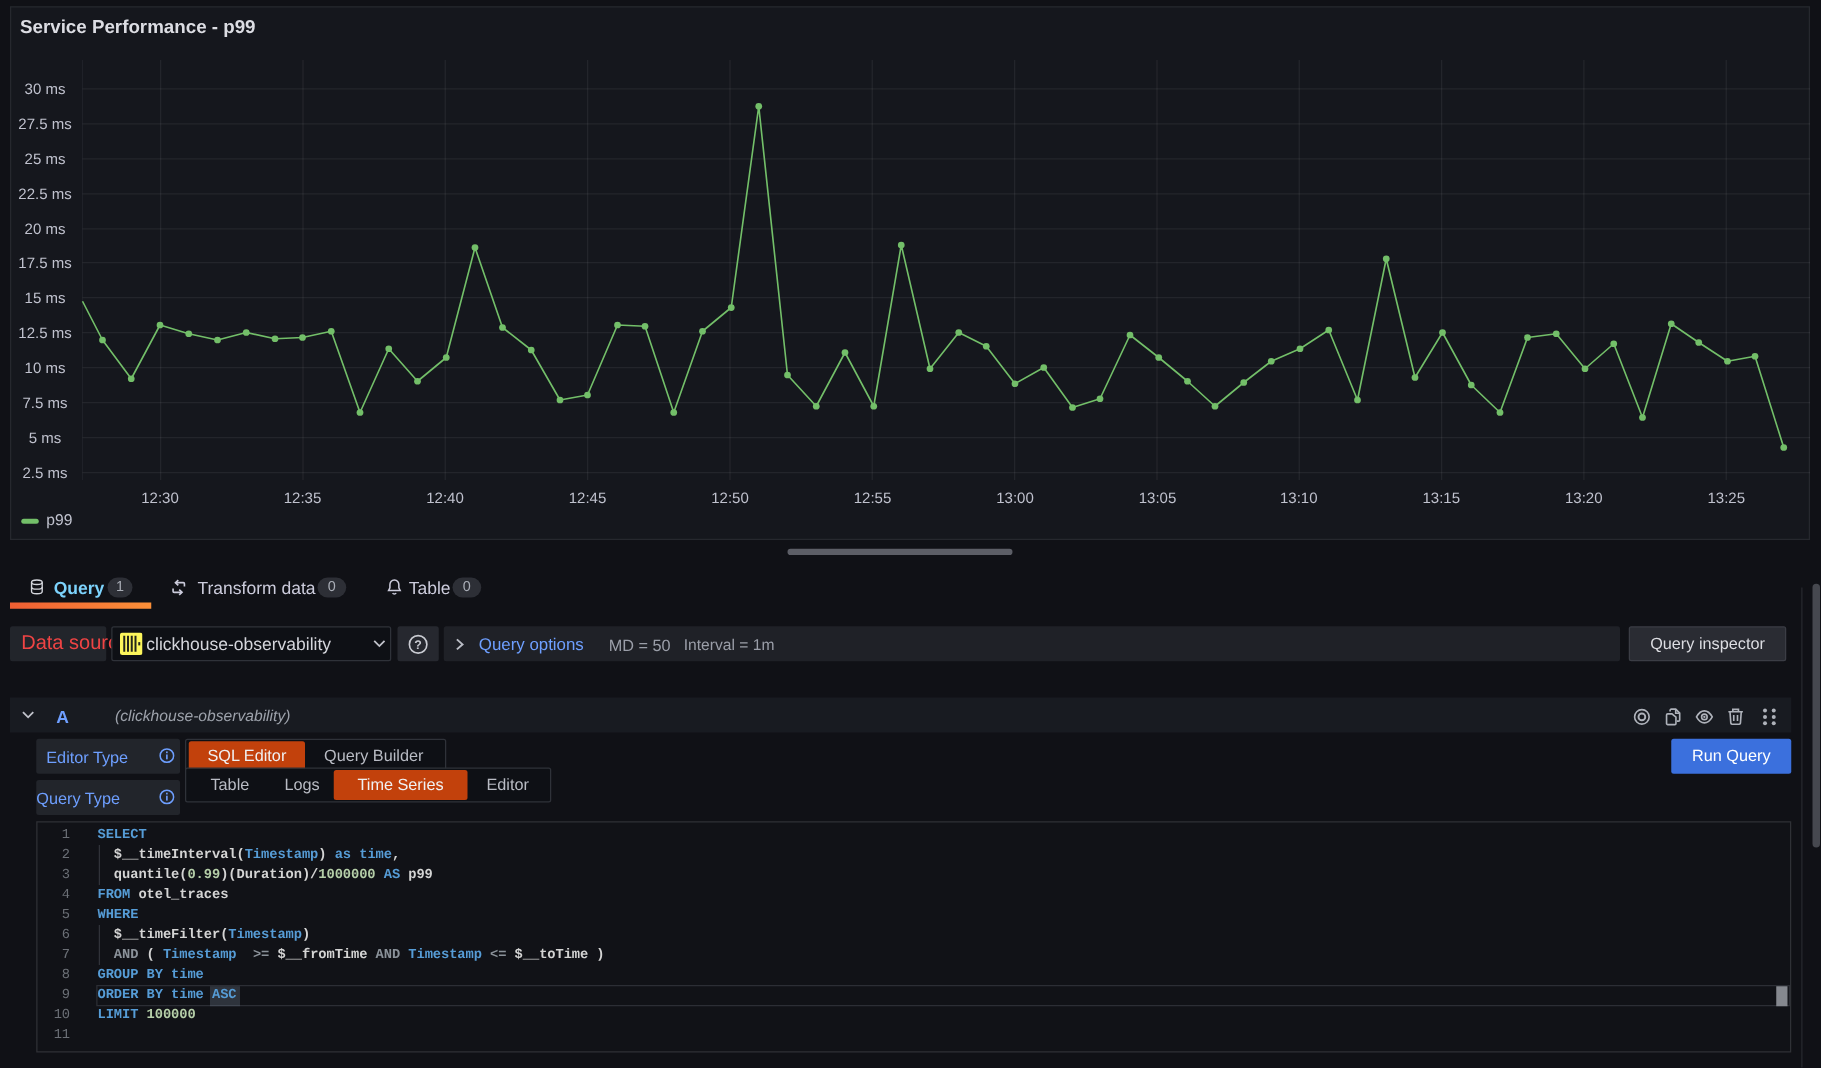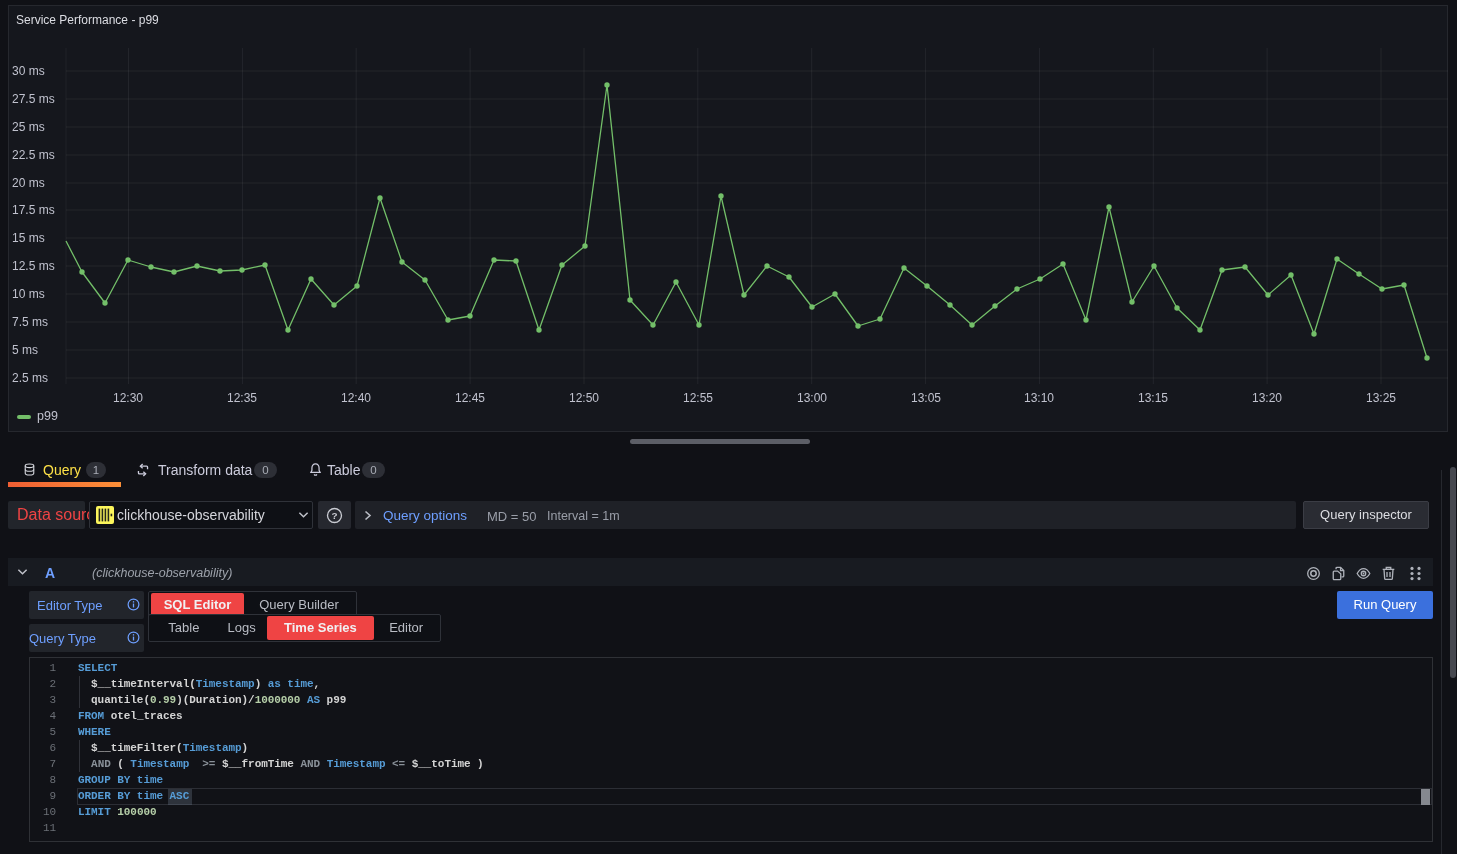--- a/index.html
+++ b/index.html
@@ -1,49 +1,49 @@
 <!DOCTYPE html>
 <html><head>
 <meta charset="utf-8">
 <style>
   * { margin:0; padding:0; box-sizing:border-box; }
   html,body { width:1457px; height:854px; background:#101116; overflow:hidden;
     font-family:"Liberation Sans", sans-serif; }
   .abs { position:absolute; }
   .panel { left:8px; top:5px; width:1440px; height:427px; background:#15171d;
     border:1px solid #26282e; }
-  .ptitle { left:16px; top:13px; font-size:12px; font-weight:400; color:#dcdde3;}
-  .ylab { width:48px; text-align:left; font-size:12px; color:#c0c2ce; height:14px; line-height:14px;}
+  .ptitle { left:16px; top:13px; font-size:15px; font-weight:700; color:#dcdde3;}
+  .ylab { width:48px; text-align:center; font-size:12px; color:#c0c2ce; height:14px; line-height:14px;}
   .xlab { width:44px; text-align:center; font-size:12px; color:#c0c2ce; height:14px; line-height:14px;}
   .legend-swatch { left:17px; top:415px; width:14px; height:4px; border-radius:2px; background:#73bf69;}
   .legend-text { left:37px; top:409px; font-size:12.5px; color:#c0c2ce;}
   .splitter { left:630px; top:439px; width:180px; height:5px; border-radius:3px; background:#5c5e66;}
   
   .tabtext { font-size:14px; color:#ccccdc; }
-  .tabtext.active { color:#fde047; font-weight:400;}
+  .tabtext.active { color:#7dd3fc; font-weight:700;}
   .badge { height:16px; border-radius:8px; background:#2d2f36; color:#a9adb6;
     font-size:11.5px; text-align:center; line-height:16px;}
   .tabline { left:8px; top:481.5px; width:113px; height:5px;
     background:linear-gradient(90deg,#ef5e33,#fc9038);}
   
   .labelbox { background:#22252b; border-radius:2px; height:28px; display:flex; align-items:center; }
   .labeltext { color:#6e9fff; font-size:13px; font-weight:500; }
   .select { background:#0e1015; border:1px solid #2f3239; border-radius:2px; height:28px;}
   .optbar { background:#1f2127; border-radius:2px; height:28px;}
   .graybtn { background:#26282f; border-radius:2px; height:28px;}
   .qibtn { background:#2a2c33; border:1px solid #3b3d45; border-radius:2px; height:28px;
     color:#dcdde2; font-size:13px; font-weight:500; text-align:center; line-height:26px;}
   .runbtn { background:#3b70dd; border-radius:2px; height:28px; color:#fff;
     font-size:13px; font-weight:500; text-align:center; line-height:28px;}
   .arow { left:8px; top:558px; width:1425px; height:28px; background:#181b21;}
   .radios { background:#0e1015; border:1px solid #2f3239; border-radius:2px; height:28px;
     display:flex; align-items:center; padding:0 2px;}
   .ritem { font-size:13px; color:#b9bcc4; height:24px; line-height:24px; border-radius:2px;
     text-align:center;}
-  .ritem.sel { background:#ef4444; color:#f0f1f3; font-weight:700;}
+  .ritem.sel { background:#c2410c; color:#f0f1f3; font-weight:400;}
   
   .editor { left:29px; top:657px; width:1404px; height:185px; background:#111217;
     border:1px solid #2f3136;}
   .codeline, .lnum { position:absolute; font-family:"Liberation Mono", monospace;
     font-size:11px; height:16px; line-height:16px; white-space:pre; letter-spacing:-0.06px;}
   .lnum { color:#6b6f76; width:30px; text-align:right; left:26px;}
   .codeline { left:78px; color:#d4d4d4; font-weight:bold;}
   .kw { color:#569cd6; } .num { color:#b5cea8; } .op { color:#8a9199; }
 </style>
 </head>

